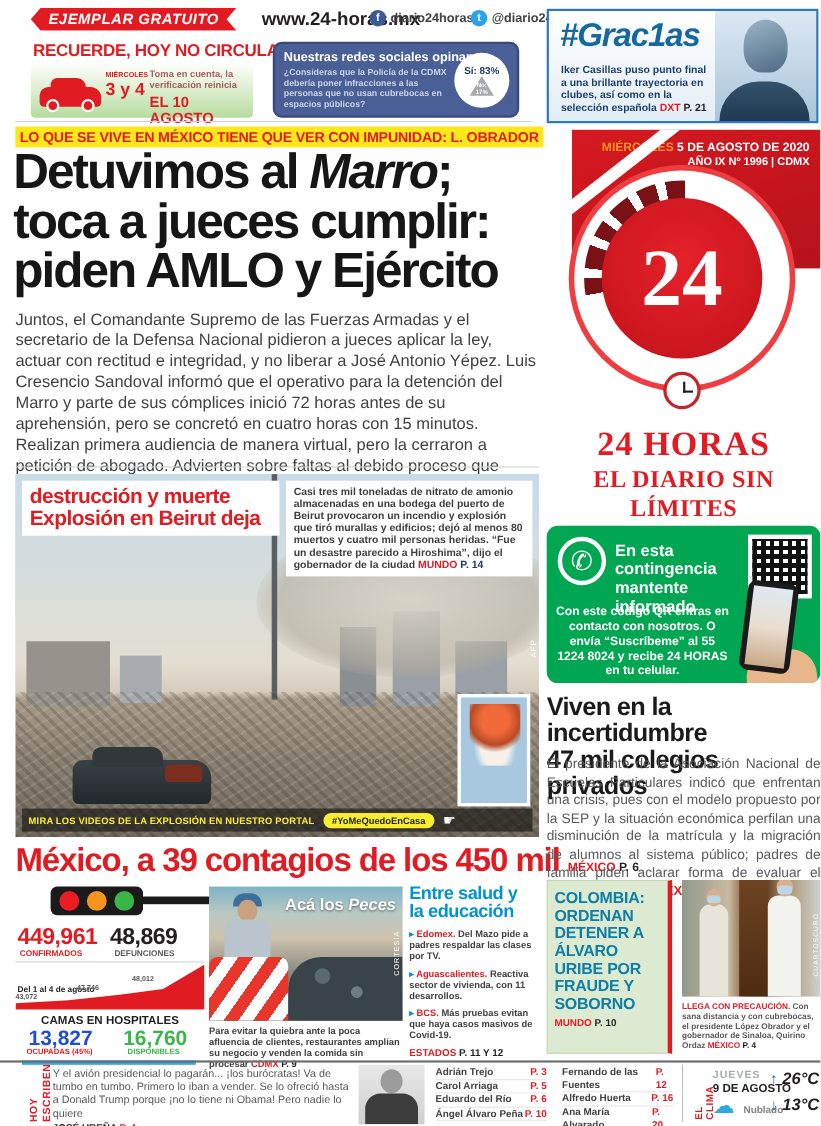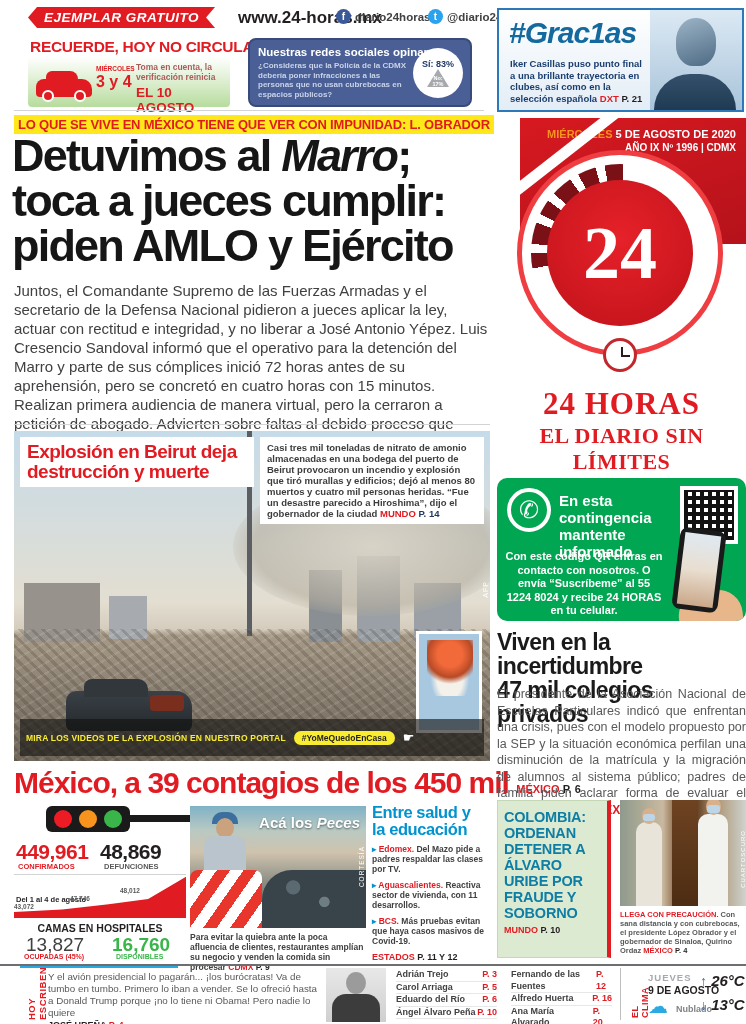--- a/index.html
+++ b/index.html
@@ -84,21 +84,21 @@
   .bi-car:after{content:"";position:absolute;right:8px;top:4px;width:34px;height:16px;background:#7a2e1d;border-radius:4px;}
   .bi-hl{left:6px;top:6px;width:234px;background:#fff;padding:5px 7px;}
   .bi-hl div{font-size:19px;line-height:20px;font-weight:bold;color:#e11b22;letter-spacing:-.5px;}
   .bi-sum{left:246px;top:6px;width:224px;background:#fff;padding:5px 7px;font-size:9.5px;line-height:11px;
           font-weight:bold;color:#3d3d3f;}
   .bi-sum .sec-ref{font-size:9.5px;}
   .bi-inset{right:8px;bottom:28px;width:66px;height:102px;background:#a8c8e0;border:3px solid #fff;overflow:hidden;}
   .bi-cloud{position:absolute;left:8px;top:6px;width:46px;height:56px;
             background:radial-gradient(circle at 50% 26%,#f26a3a 0 26%,#b84a26 48%,transparent 62%),
                        radial-gradient(ellipse at 50% 66%,#f4f1ea 0 40%,transparent 60%);}
-  .bi-strip{left:6px;right:6px;bottom:5px;height:37px;background:rgba(20,18,16,.62);display:flex;align-items:center;
+  .bi-strip{left:6px;right:6px;bottom:5px;height:21px;background:rgba(20,18,16,.62);display:flex;align-items:center;
             padding:0 6px;gap:8px;}
   .bi-strip-text{color:#f9ed32;font-size:8.5px;font-weight:bold;letter-spacing:.2px;}
   .bi-btn{background:#f9ed32;color:#231f20;font-size:8.5px;font-weight:bold;padding:2px 8px;border-radius:8px;}
   .bi-hand{color:#fff;font-size:13px;}
   .bi-credit{right:1px;top:150px;font-size:7px;color:#fff;letter-spacing:1px;}
 
   
   .cv-head{left:14px;top:766px;font-size:30px;font-weight:bold;color:#e11b22;letter-spacing:-1px;}
   .cv-head .sec-ref{font-size:11px;letter-spacing:0;}
   .tl-housing{left:46px;top:806px;width:84px;height:26px;background:#1a1a1a;border-radius:6px;display:flex;
@@ -108,21 +108,21 @@
   .cv-num1{left:16px;top:840px;font-size:21px;font-weight:bold;color:#e11b22;letter-spacing:-.5px;}
   .cv-lab1{left:18px;top:862px;font-size:7.5px;font-weight:bold;color:#e11b22;}
   .cv-num2{left:100px;top:840px;font-size:21px;font-weight:bold;color:#231f20;letter-spacing:-.5px;}
   .cv-lab2{left:104px;top:862px;font-size:7.5px;font-weight:bold;color:#58595b;}
   .cv-chart{left:14px;top:874px;width:172px;height:44px;border-top:1px solid #d1d3d4;}
   .cv-area{position:absolute;inset:0;background:#e11b22;
            clip-path:polygon(0 100%,0 86%,28% 80%,55% 68%,78% 56%,100% 4%,100% 100%);}
   .cv-chart-label{position:absolute;left:2px;top:20px;font-size:7.5px;font-weight:bold;color:#231f20;}
   .cv-val{position:absolute;font-size:6.5px;font-weight:bold;color:#58595b;}
   .cv-beds-title{left:14px;top:922px;width:172px;text-align:center;font-size:10.5px;font-weight:bold;color:#231f20;}
-  .cv-bed1{left:26px;top:934px;font-size:19px;font-weight:normal;color:#404040;}
+  .cv-bed1{left:26px;top:934px;font-size:19px;font-weight:bold;color:#1d4ed8;}
   .cv-bed1l{left:24px;top:953px;font-size:7px;font-weight:bold;color:#e11b22;}
   .cv-bed2{left:112px;top:934px;font-size:19px;font-weight:bold;color:#39b54a;}
   .cv-bed2l{left:116px;top:953px;font-size:7px;font-weight:bold;color:#39b54a;}
   .cv-bar{left:20px;top:964px;width:158px;height:4px;background:#27aae1;}
 
   
   .peces{left:190px;top:806px;width:176px;height:122px;overflow:hidden;
          background:linear-gradient(180deg,#7fb2c6 0%,#b9c9c2 20%,#cfc3ae 38%,#8d8f86 62%,#4f5851 100%);}
   .pe-title{position:absolute;right:6px;top:8px;color:#fff;font-size:15px;font-weight:bold;text-shadow:0 1px 2px rgba(0,0,0,.5);}
   .pe-title .it{font-style:italic;}
@@ -310,22 +310,22 @@
     <div class="bi-bld" style="left:2%;top:46%;width:16%;height:18%;"></div>
     <div class="bi-bld" style="left:20%;top:50%;width:8%;height:13%;background:#a7abaf;"></div>
     <div class="bi-bld" style="left:62%;top:42%;width:7%;height:22%;background:#8a8f94;"></div>
     <div class="bi-bld" style="left:72%;top:38%;width:9%;height:26%;background:#9aa0a5;"></div>
     <div class="bi-bld" style="left:84%;top:46%;width:10%;height:18%;background:#9aa0a5;"></div>
     <div class="bi-smoke"></div>
     <div class="bi-pole"></div>
     <div class="bi-rubble"></div>
     <div class="bi-car"></div>
     <div class="abs bi-hl">
+      <div>destrucción y muerte</div>
       <div>Explosión en Beirut deja</div>
-      <div>destrucción y muerte</div>
     </div>
     <div class="abs bi-sum">
       <span>Casi tres mil toneladas de nitrato de amonio almacenadas en una bodega del puerto de Beirut provocaron un incendio y explosión que tiró murallas y edificios; dejó al menos 80 muertos y cuatro mil personas heridas. “Fue un desastre parecido a Hiroshima”, dijo el gobernador de la ciudad </span>
       <span class="sec-ref"><span class="sec">MUNDO</span>
       <span class="pg" style="color:#1f3864;">P. 14</span></span>
     </div>
     <div class="abs bi-inset">
       <div class="bi-cloud"></div>
     </div>
     <div class="abs bi-strip">

